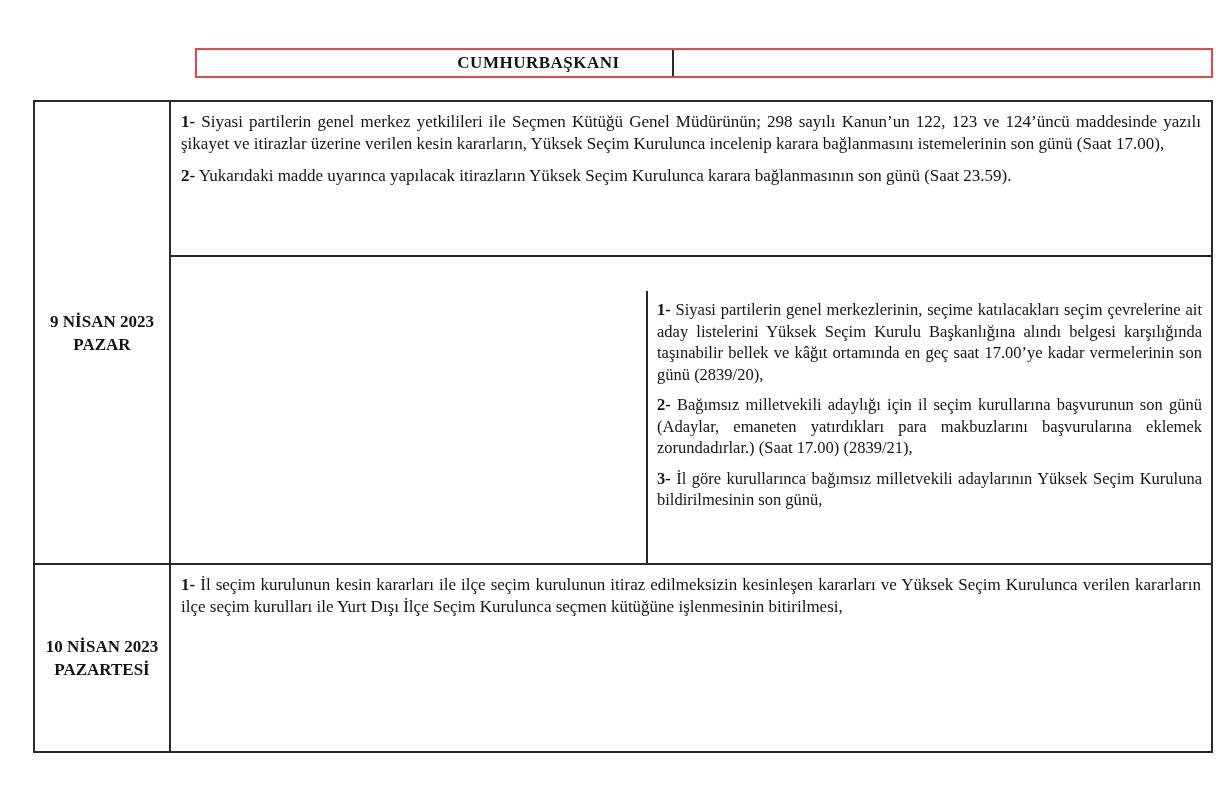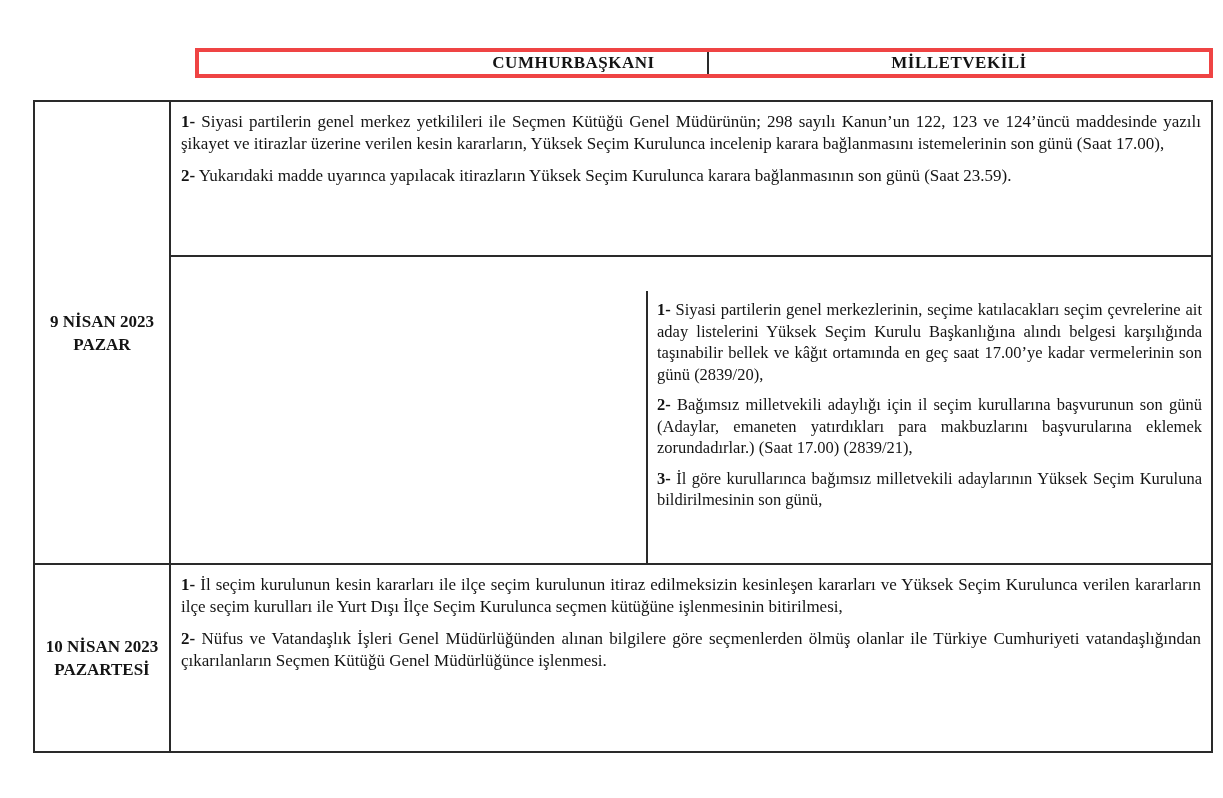--- a/index.html
+++ b/index.html
@@ -16,24 +16,23 @@
     overflow: hidden;
   }
 
   
   .header-band {
     position: absolute;
     left: 195px;
     top: 48px;
     width: 1018px;
     height: 30px;
-    border: 4px solid #ef4444;
+    border: 2px solid #ef4444;
     box-sizing: border-box;
     display: flex;
-    padding-left: 33px;
   }
   .header-cell {
     display: flex;
     align-items: center;
     justify-content: center;
     font-weight: bold;
     font-size: 17px;
     letter-spacing: 0.5px;
     box-sizing: border-box;
     white-space: nowrap;
@@ -129,21 +128,20 @@
   }
   .item .num {
     font-weight: bold;
   }
 </style>
 </head>
 <body>
 
 <div class="header-band">
   <div class="header-cell left">CUMHURBAŞKANI</div>
-  <div class="header-cell right">MİLLETVEKİLİ</div>
 </div>
 
 <div class="main-table">
 
   <div class="t-row1">
     <div class="date-cell">
       <div>9 NİSAN 2023</div>
       <div>PAZAR</div>
     </div>
     <div class="row1-right">
@@ -165,17 +163,16 @@
     </div>
   </div>
 
   <div class="t-row2">
     <div class="date-cell">
       <div>10 NİSAN 2023</div>
       <div>PAZARTESİ</div>
     </div>
     <div class="row2-content">
       <p class="item"><span class="num">1-</span> <span>İl seçim kurulunun kesin kararları ile ilçe seçim kurulunun itiraz edilmeksizin kesinleşen kararları ve Yüksek Seçim Kurulunca verilen kararların ilçe seçim kurulları ile Yurt Dışı İlçe Seçim Kurulunca seçmen kütüğüne işlenmesinin bitirilmesi,</span></p>
-      <p class="item"><span class="num">2-</span> <span>Nüfus ve Vatandaşlık İşleri Genel Müdürlüğünden alınan bilgilere göre seçmenlerden ölmüş olanlar ile Türkiye Cumhuriyeti vatandaşlığından çıkarılanların Seçmen Kütüğü Genel Müdürlüğünce işlenmesi.</span></p>
     </div>
   </div>
 
 </div>
 
 </body></html>

